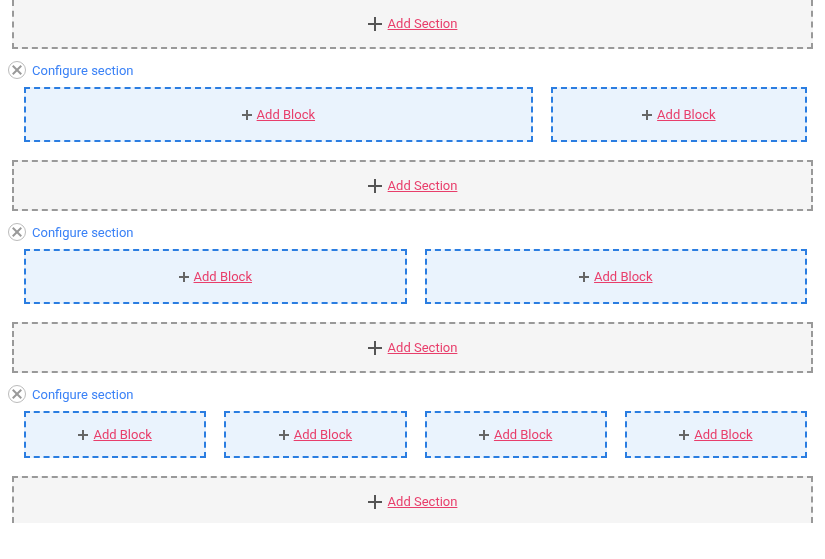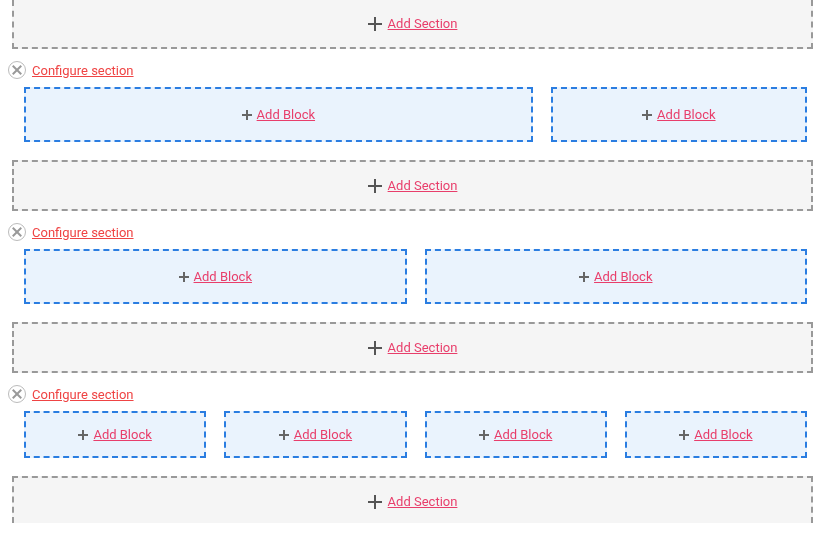--- a/index.html
+++ b/index.html
@@ -55,21 +55,21 @@
       background: #fff; cursor: pointer;
     }
     .close-x {
       width: 10px; height: 10px; position: relative;
     }
     .close-x::before, .close-x::after {
       content: ""; position: absolute; left: 4px; top: -1px; width: 2px; height: 12px; background: #999;
     }
     .close-x::before { transform: rotate(45deg); }
     .close-x::after  { transform: rotate(-45deg); }
-    .config-link { color: #ef4444; text-decoration: underline; font-size: 13px; cursor: pointer; }
+    .config-link { color: #3b82f6; font-size: 13px; cursor: pointer; }
     .block-row {
       display: flex; gap: 18px; padding: 0 18px 10px 24px;
     }
     .add-block {
       border: 2px dashed #2a7de1;
       background: #eaf3fd;
       flex: 1;
       display: flex; align-items: center; justify-content: center;
       padding: 18px 0;
       cursor: pointer;

